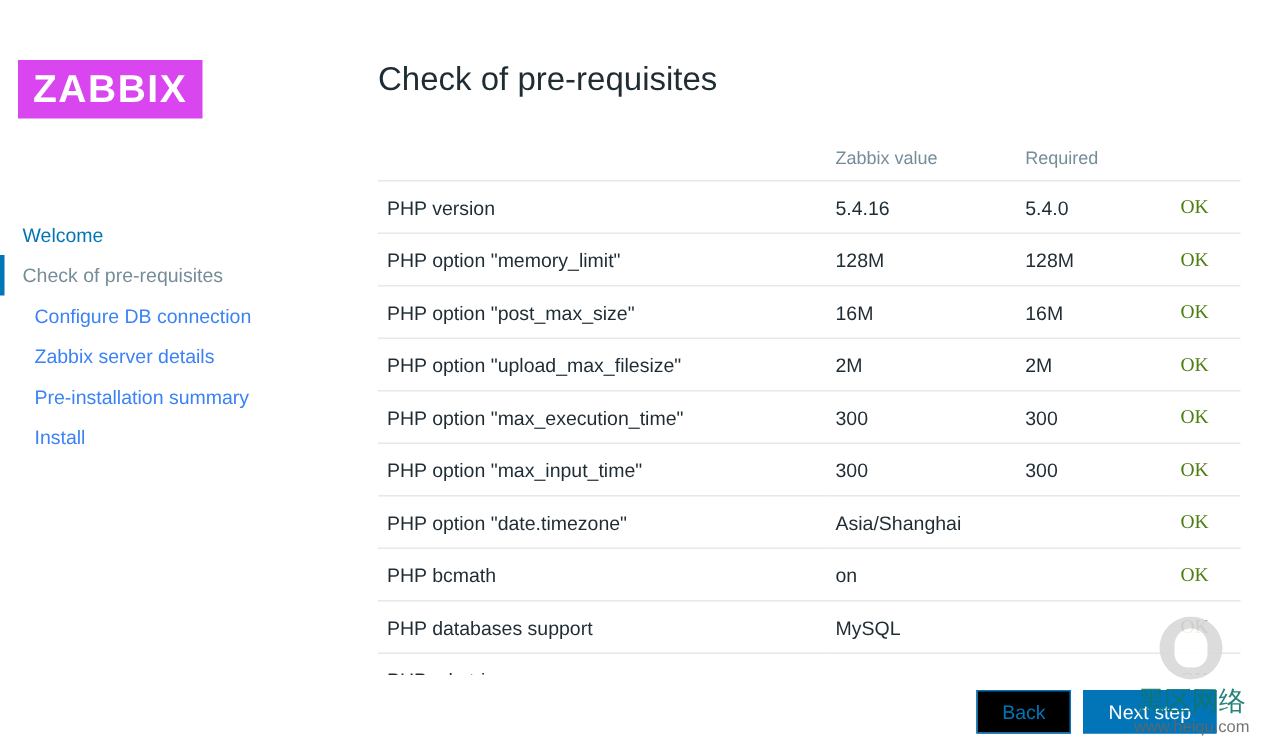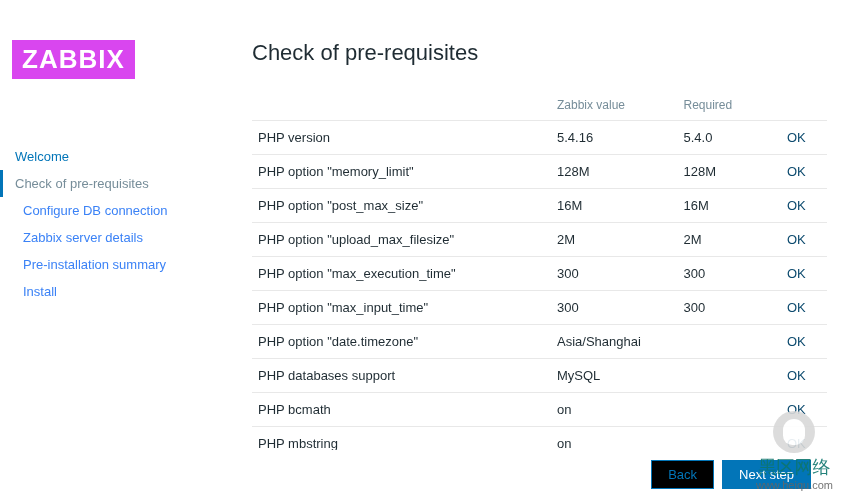--- a/index.html
+++ b/index.html
@@ -85,21 +85,21 @@
       color: #768d99;
       padding: 8px 6px;
       font-size: 12px;
     }
     td {
       padding: 9px 6px;
       border-top: 1px solid #e8e8e8;
       font-size: 13px;
       color: #1f2c33;
     }
-    .ok { color: #0c4a6e; }
+    .ok { color: #4d7c0f; font-family: Liberation Serif, serif; }
     .col-name { width: 52%; }
     .col-cur { width: 22%; }
     .col-req { width: 18%; }
     .col-stat { width: 8%; text-align: left; }
     .buttons {
       position: absolute;
       right: 30px;
       bottom: 14px;
       display: flex;
       gap: 8px;
@@ -207,28 +207,28 @@
               <td class="col-req">300</td>
               <td class="col-stat ok">OK</td>
             </tr>
             <tr>
               <td class="col-name">PHP option "date.timezone"</td>
               <td class="col-cur">Asia/Shanghai</td>
               <td class="col-req"></td>
               <td class="col-stat ok">OK</td>
             </tr>
             <tr>
+              <td class="col-name">PHP bcmath</td>
+              <td class="col-cur">on</td>
+              <td class="col-req"></td>
+              <td class="col-stat ok">OK</td>
+            </tr>
+            <tr>
               <td class="col-name">PHP databases support</td>
               <td class="col-cur">MySQL</td>
-              <td class="col-req"></td>
-              <td class="col-stat ok">OK</td>
-            </tr>
-            <tr>
-              <td class="col-name">PHP bcmath</td>
-              <td class="col-cur">on</td>
               <td class="col-req"></td>
               <td class="col-stat ok">OK</td>
             </tr>
             <tr>
               <td class="col-name">PHP mbstring</td>
               <td class="col-cur">on</td>
               <td class="col-req"></td>
               <td class="col-stat ok">OK</td>
             </tr>
           </tbody>

